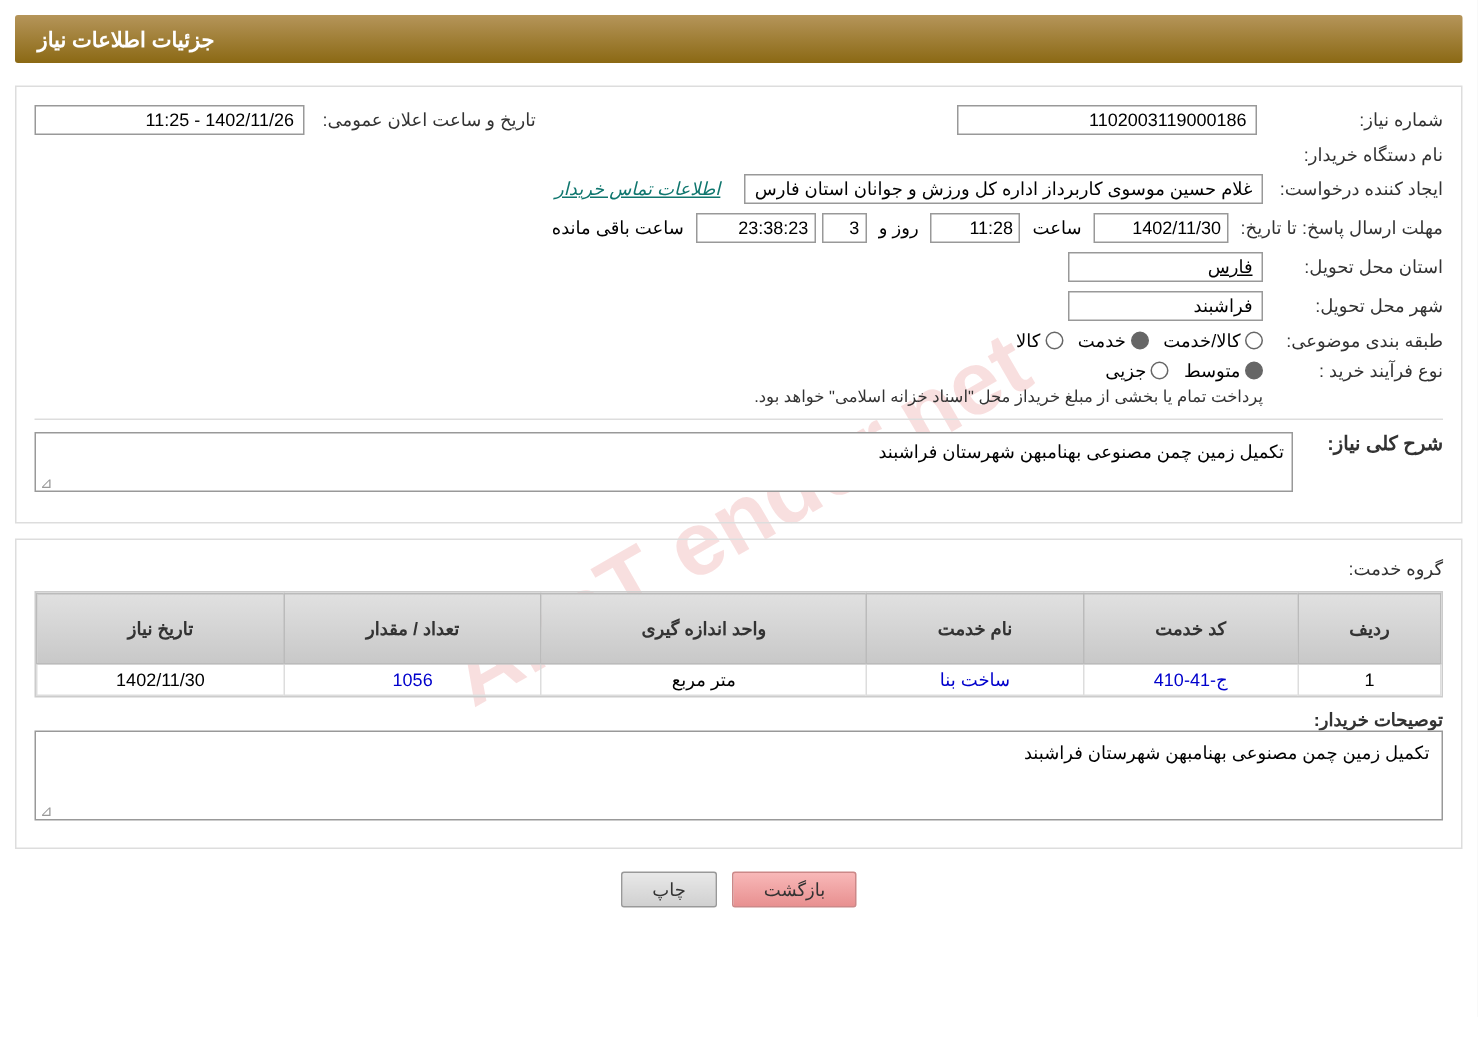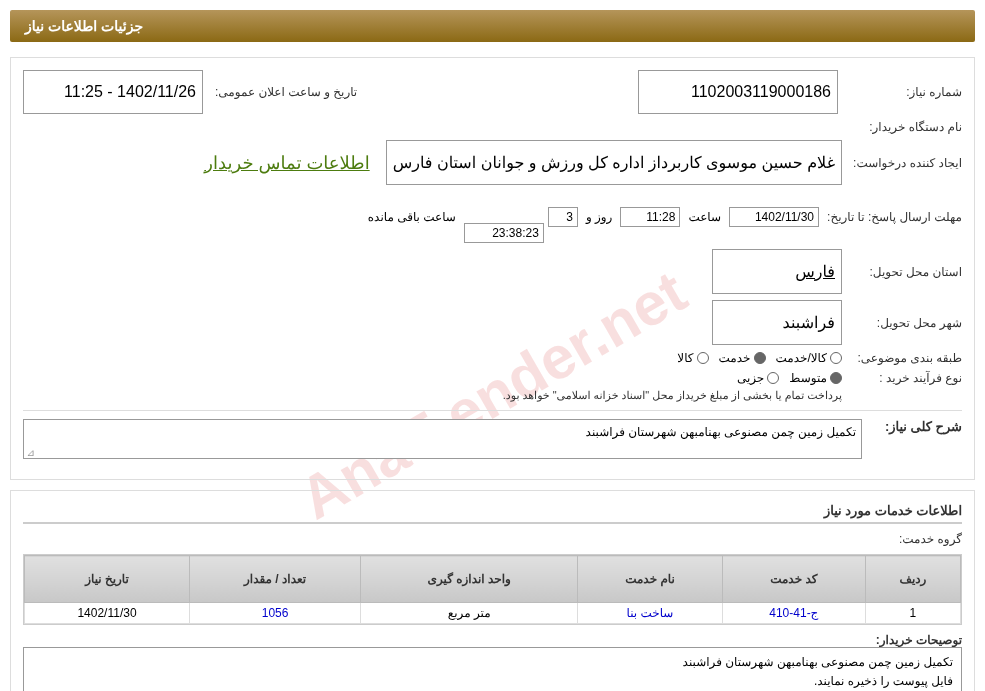--- a/index.html
+++ b/index.html
@@ -35,36 +35,37 @@
     .label {
       color: #333;
       font-size: 12px;
       white-space: nowrap;
       min-width: 120px;
       text-align: right;
       padding-left: 8px;
     }
     .value-box {
       border: 1px solid #999;
-      padding: 12px 6px;
+      padding: 2px 6px;
       background: #fff;
       min-height: 20px;
       min-width: 160px;
-      font-size: 16px;
+      font-size: 12px;
       color: #000;
       display: inline-block;
     }
     .value-box.wide {
       min-width: 300px;
     }
     .link-blue {
-      color: #4d7c0f;
+      color: #0f766e;
       text-decoration: underline;
       cursor: pointer;
-      font-size: 18px;
+      font-size: 12px;
+      font-style: italic;
     }
     .small-box {
       border: 1px solid #999;
       padding: 2px 4px;
       background: #fff;
       min-height: 20px;
       font-size: 12px;
       display: inline-block;
     }
     .deadline-row {
@@ -268,21 +269,21 @@
       </div>
 
       <div class="row" style="margin-bottom:6px;">
         <span class="label">مهلت ارسال پاسخ: تا تاریخ:</span>
         <div class="deadline-row">
           <span class="small-box" style="min-width:90px;">1402/11/30</span>
           <span style="margin:0 4px;">ساعت</span>
           <span class="small-box" style="min-width:60px;">11:28</span>
           <span style="margin:0 4px;">روز و</span>
           <span class="small-box" style="min-width:30px;">3</span>
-          <span class="small-box" style="min-width:80px;margin-top:32px;">23:38:23</span>
+          <span class="small-box" style="min-width:80px;">23:38:23</span>
           <span style="margin-right:4px;">ساعت باقی مانده</span>
         </div>
       </div>
 
       <div class="row" style="margin-bottom:6px;">
         <span class="label">استان محل تحویل:</span>
         <span class="value-box" style="min-width:130px;text-decoration:underline;">فارس</span>
       </div>
 
       <div class="row" style="margin-bottom:6px;">
@@ -333,21 +334,20 @@
           <div class="description-box">
             <span>تکمیل زمین چمن مصنوعی بهنامبهن شهرستان فراشبند</span>
           </div>
           <span class="desc-resize-handle">⊿</span>
         </div>
       </div>
 
     </div>
 
     <div class="main-content">
-      <div class="info-section-title">اطلاعات خدمات مورد نیاز</div>
 
       <div class="row" style="margin-bottom:8px;">
         <span class="label">گروه خدمت:</span>
       </div>
 
       <div class="table-container">
         <table>
           <thead>
             <tr>
               <th>ردیف</th>
@@ -369,21 +369,20 @@
       </tr>
             </tbody>
         </table>
       </div>
 
       <div class="flex-label-value" style="margin-top:8px;flex-direction:column;">
         <span class="label" style="min-width:100px; font-weight:bold;">توصیحات خریدار:</span>
         <div class="desc-wrapper">
           <div class="buyer-desc">
             <div>تکمیل زمین چمن مصنوعی بهنامبهن شهرستان فراشبند</div>
-            <div>فایل پیوست را ذخیره نمایند.</div>
           </div>
           <span class="desc-resize-handle">⊿</span>
         </div>
       </div>
     </div>
 
     <div class="buttons-row">
       <button class="btn btn-back">بازگشت</button>
       <button class="btn btn-print">چاپ</button>
     </div>

